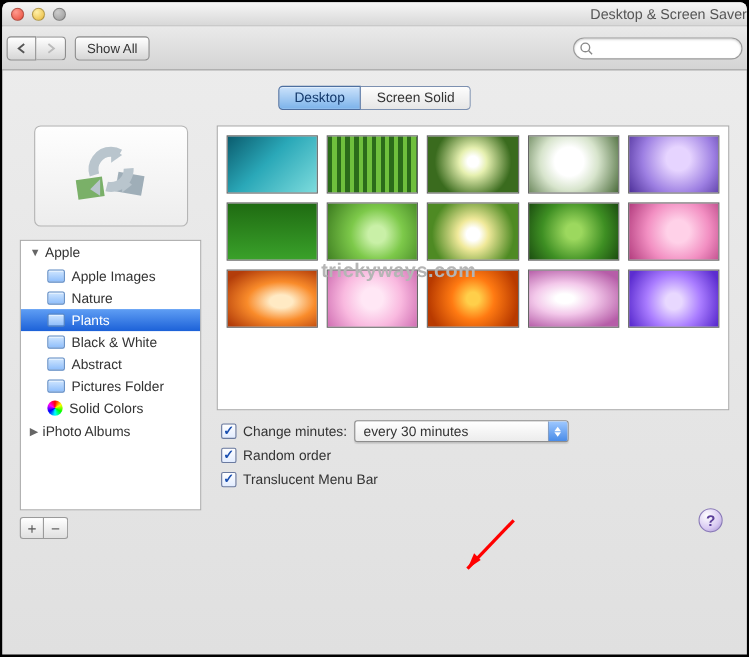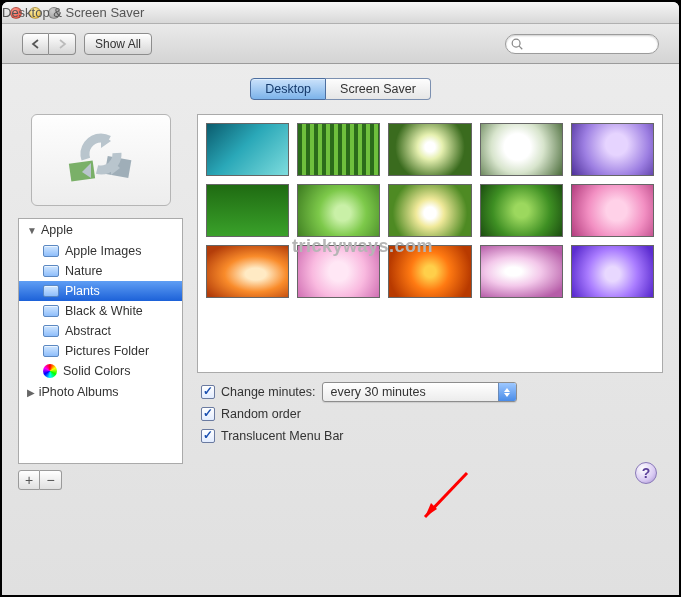--- a/index.html
+++ b/index.html
@@ -14,23 +14,23 @@
   height: 22px; border-radius: 6px 6px 0 0;
   background: linear-gradient(#f6f6f6, #d8d8d8);
   border-bottom: 1px solid #b0b0b0;
   display: flex; align-items: center; position: relative;
 }
 .traffic { display: flex; gap: 7px; padding-left: 8px; }
 .traffic span { width: 12px; height: 12px; border-radius: 50%; border: 1px solid rgba(0,0,0,.25); }
 .t-close { background: radial-gradient(circle at 35% 30%, #ff9b8f, #e84b3a); }
 .t-min { background: radial-gradient(circle at 35% 30%, #fff0a8, #e8b93a); }
 .t-zoom { background: radial-gradient(circle at 35% 30%, #ccc, #9a9a9a); }
-.title { position: absolute; left: 0; right: 0; text-align: left; font-size: 13px; color: #555; pointer-events: none; }
+.title { position: absolute; left: 0; right: 0; text-align: right; font-size: 13px; color: #555; pointer-events: none; }
 .toolbar {
-  height: 40px; display: flex; align-items: center; padding: 0 20px; gap: 8px;
+  height: 40px; display: flex; align-items: center; padding: 0 4px; gap: 8px;
   background: linear-gradient(#eaeaea, #d4d4d4);
   border-bottom: 1px solid #9b9b9b;
 }
 .nav-buttons { display: flex; }
 .nav-btn {
   width: 27px; height: 22px;
   background: linear-gradient(#fff, #d6d6d6);
   border: 1px solid #8d8d8d; display:flex;align-items:center;justify-content:center;color:#555;font-size:13px;
 }
 .nav-btn:first-child { border-radius: 4px 0 0 4px; }
@@ -175,21 +175,21 @@
       <svg viewBox="0 0 16 16">
           <circle cx="7" cy="7" r="4.5" fill="none" stroke="#888" stroke-width="1.4"></circle>
           <line x1="10.5" y1="10.5" x2="14" y2="14" stroke="#888" stroke-width="1.4"></line>
         </svg>
     </div>
   </div>
 
   <div class="content">
     <div class="seg-tabs">
       <div class="seg active">Desktop</div>
-      <div class="seg">Screen Saver</div>
+      <div class="seg">Screen Solid</div>
     </div>
 
     <div class="main-row">
       <div class="left-col">
         <div class="preview-box">
           <svg width="70" height="56" viewBox="0 0 70 56">
             <rect x="4" y="30" width="24" height="18" fill="#7ab068" transform="rotate(-8 16 39)"></rect>
             <rect x="40" y="26" width="24" height="18" fill="#9faeb8" transform="rotate(10 52 35)"></rect>
             <path d="M35 6 a16 16 0 1 0 .01 0" fill="none" stroke="#b9c5cd" stroke-width="9" stroke-dasharray="30 16"></path>
             <polygon points="35,2 45,9 35,16" fill="#b9c5cd"></polygon>

